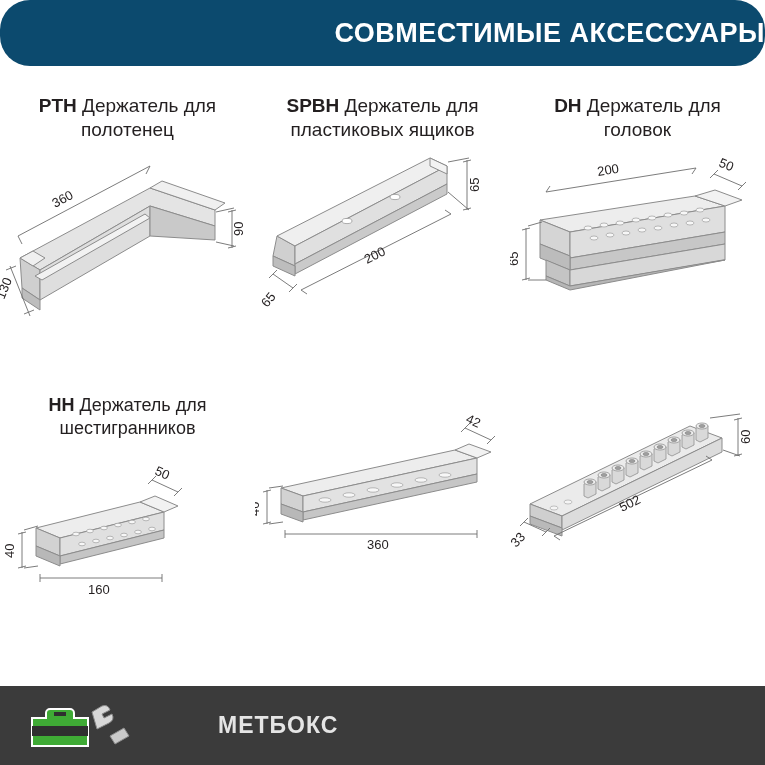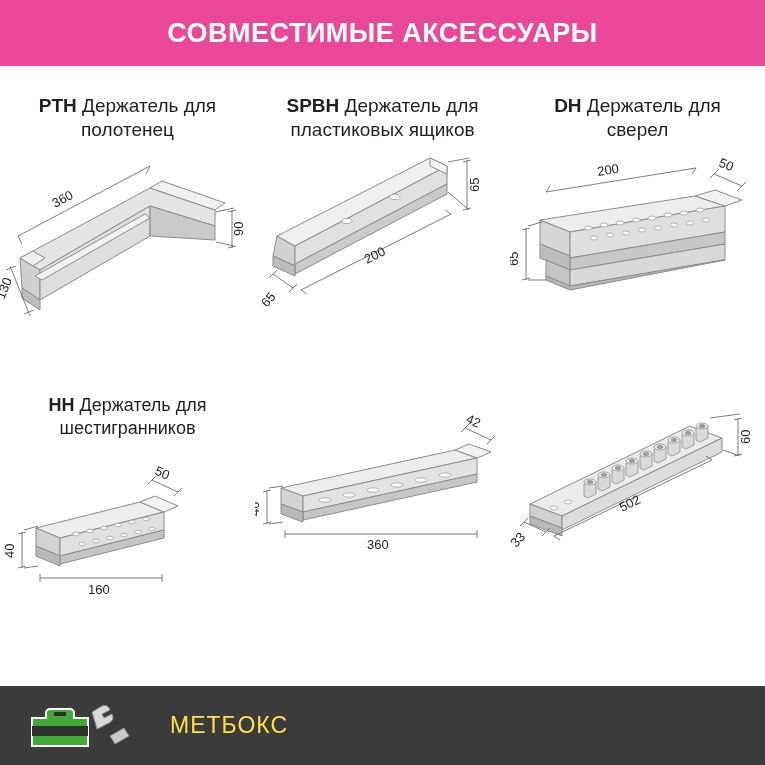--- a/index.html
+++ b/index.html
@@ -11,24 +11,25 @@
     font-family: "Liberation Sans", sans-serif;
     color: #231f20;
     overflow: hidden;
     position: relative;
   }
 
   
   .header {
     width: 765px;
     height: 66px;
-    background: #ec4899;
+    background: #0c4a6e;
     display: flex;
     align-items: center;
-    justify-content: center;
+    justify-content: flex-end;
+    border-radius: 30px;
   }
   .header-title {
     color: #ffffff;
     font-size: 27px;
     font-weight: bold;
     letter-spacing: 0.5px;
     text-transform: uppercase;
   }
 
   
@@ -89,24 +90,25 @@
     display: flex;
     align-items: center;
   }
   .logo {
     margin-left: 14px;
     display: flex;
     align-items: center;
     gap: 6px;
   }
   .logo-text {
-    color: #fde047;
+    color: #e5e5e5;
     font-size: 23px;
-    font-weight: normal;
+    font-weight: bold;
     letter-spacing: 1px;
+    margin-left: 48px;
   }
 </style>
 </head>
 <body>
 
 <div class="header">
   <div class="header-title">СОВМЕСТИМЫЕ АКСЕССУАРЫ</div>
 </div>
 
 <div class="sheet">
@@ -200,21 +202,21 @@
             <line x1="14" y1="130" x2="22" y2="122"></line>
             <line x1="34" y1="144" x2="42" y2="136"></line>
           </g>
           <text class="dim-label" x="12" y="160" transform="rotate(-50 12 160)">65</text>
         </svg>
       </div>
     </div>
 
     <div class="cell">
       <div class="caption">
-        <span class="code">DH</span><span> Держатель для сверел</span>
+        <span class="code">DH</span><span> Держатель для головок</span>
       </div>
       <div class="art">
         <svg width="255" height="185" viewBox="0 0 255 185">
           <g stroke="#8c8c8c" stroke-width="1">
 
             <polygon points="30,72 185,48 215,58 60,84" fill="#ededed"></polygon>
             <polygon points="30,72 60,84 60,108 30,96" fill="#d5d5d5"></polygon>
             <polygon points="60,84 215,58 215,84 60,110" fill="#dfdfdf"></polygon>
             <polygon points="60,110 215,84 215,96 60,122" fill="#c7c7c7"></polygon>
             <polygon points="30,96 60,108 60,122 30,110" fill="#bcbcbc"></polygon>

